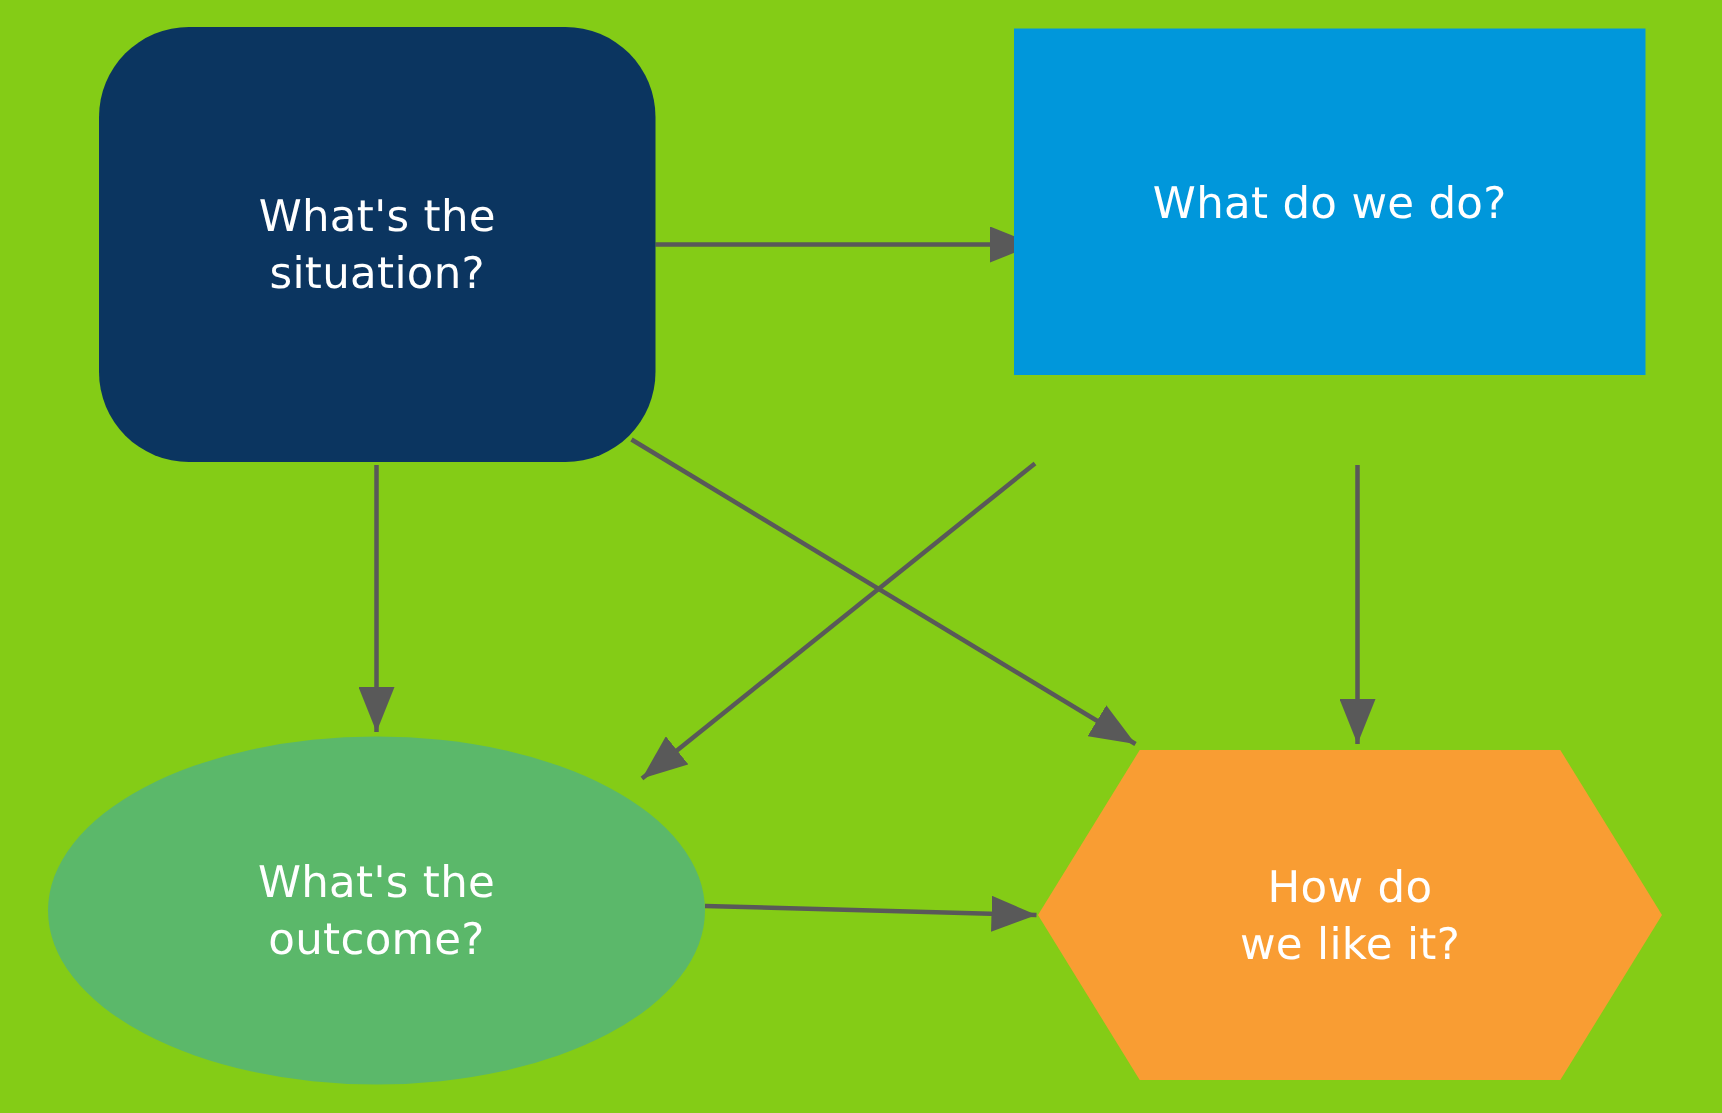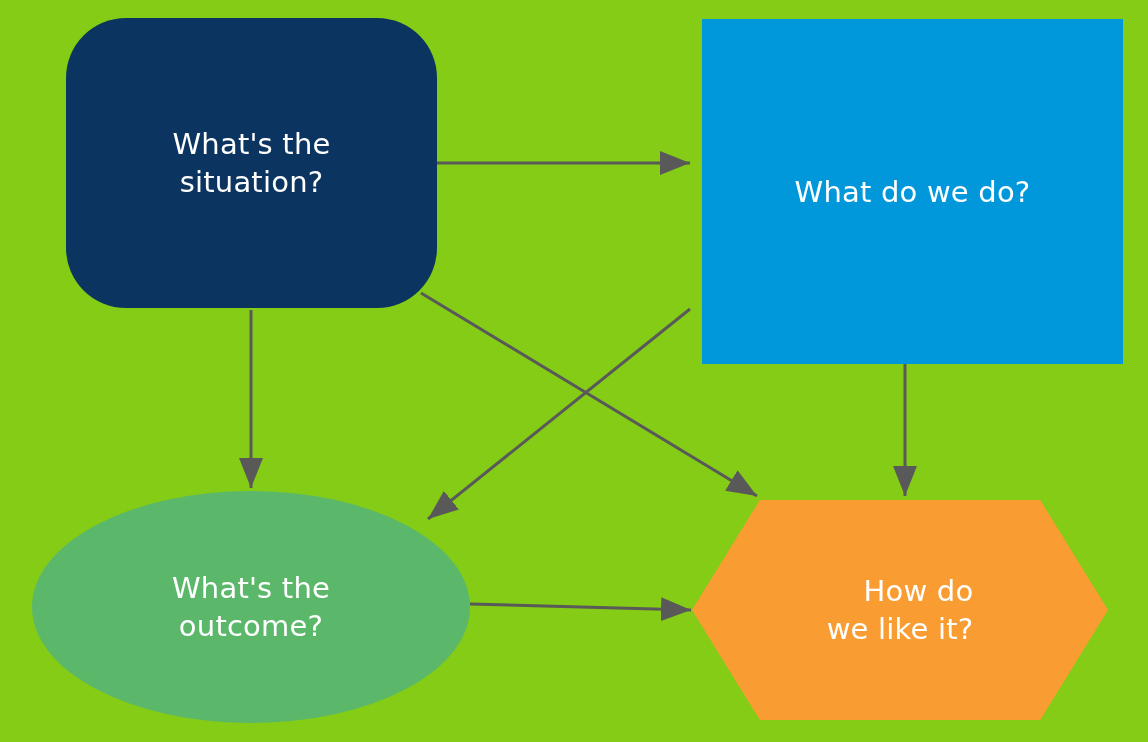--- a/index.html
+++ b/index.html
@@ -33,22 +33,22 @@
     line-height: 38px;
     white-space: pre-line;
     letter-spacing: 0.2px;
   }
   .node-situation {
     left: 66px; top: 18px;
     width: 371px; height: 290px;
     border-radius: 60px;
   }
   .node-action {
-    left: 702px; top: 19px;
-    width: 421px; height: 345px;
+    left: 676px; top: 19px;
+    width: 421px; height: 231px;
   }
   .node-outcome {
     left: 32px; top: 491px;
     width: 438px; height: 232px;
     border-radius: 50%;
   }
   .node-evaluation {
     left: 692px; top: 500px;
     width: 416px; height: 220px;
     -webkit-clip-path: polygon(0 50%, 16.3% 0, 83.7% 0, 100% 50%, 83.7% 100%, 16.3% 100%);
@@ -81,18 +81,18 @@
 
   <div class="node node-action" style="background: rgb(0, 151, 219);">
     <span class="label">What do we do?</span>
   </div>
 
   <div class="node node-outcome" style="background: rgb(91, 184, 106);">
     <span class="label">What's the
 outcome?</span>
   </div>
 
-  <div class="node node-evaluation" style="background: rgb(249, 157, 51); text-align: right;">
+  <div class="node node-evaluation" style="background: rgb(249, 157, 51);">
     <span class="label">How do
 we like it?</span>
   </div>
 
 </div>
 
 </body></html>

